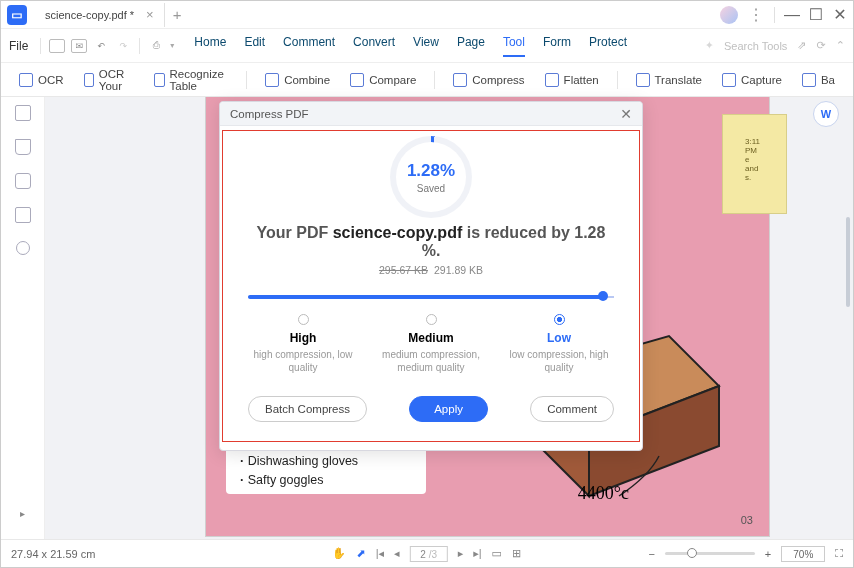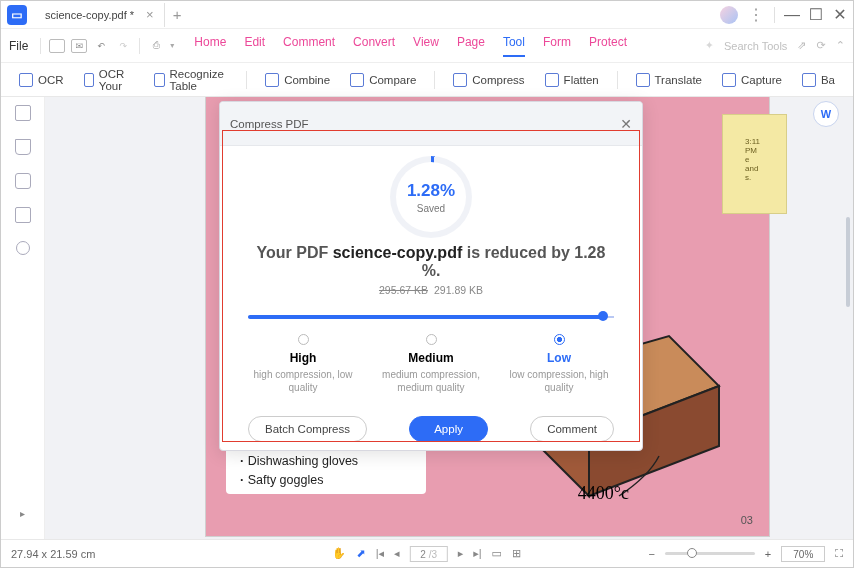--- a/index.html
+++ b/index.html
@@ -15,21 +15,21 @@
 .titlebar-right { margin-left: auto; display: flex; align-items: center; gap: 10px; }
 .circ-btn { width: 18px; height: 18px; border-radius: 50%; background: linear-gradient(135deg, #f6d2e0, #a9c3f4); }
 .win-btn { width: 14px; height: 14px; color: #666; display:flex; align-items:center; justify-content:center; }
 
 
 .menubar { height: 34px; display: flex; align-items: center; padding: 0 8px; gap: 6px; border-bottom: 1px solid #eee; font-size: 12px; }
 .file-menu { font-size: 12px; color: #333; margin-right: 4px; }
 .mini-ico { width: 16px; height: 14px; color: #888; border: 1px solid #bbb; border-radius: 2px; display:flex; align-items:center; justify-content:center; font-size:9px;}
 .mini-sep { width:1px; height:16px; background:#e4e4e4; margin:0 2px;}
 .menu-items { display: flex; gap: 18px; margin-left: 14px; }
-.menu-item { color: #ec4899; font-size: 12px; }
+.menu-item { color: #0c4a6e; font-size: 12px; }
 .menu-item.active { color: #2d6cf6; border-bottom: 2px solid #2d6cf6; padding-bottom: 6px; }
 .menu-right { margin-left: auto; display: flex; align-items:center; gap:10px; color:#bbb; font-size:11px;}
 .search-hint { color:#c0c0c0; }
 
 
 .toolbar { height: 34px; display: flex; align-items: center; padding: 0 10px; gap: 4px; border-bottom: 1px solid #e8e8e8; font-size: 11.5px; color: #444; }
 .tool-btn { display: flex; align-items: center; gap: 5px; padding: 3px 8px; }
 .tool-ico { width: 14px; height: 14px; border: 1.5px solid #5b7bd6; border-radius: 2px; }
 .tool-sep { width:1px; height:18px; background:#e4e4e4; margin:0 6px;}
 
@@ -49,21 +49,21 @@
 .materials-list { margin-top: 100px; list-style: none; font-size: 12.5px; line-height: 1.5; }
 .materials-list li::before { content: "· "; font-weight: bold; }
 .sticky { position:absolute; right:-18px; top:24px; width:65px; height:100px; background:#f4e9a4; border:1px solid #d8ce88; font-size:8px; padding:22px; color:#6b5f20;}
 .cake { position:absolute; right:40px; bottom:30px; width:220px; height:190px; }
 .temp { position:absolute; right:140px; bottom:32px; font-family: "Comic Sans MS", cursive; font-size:18px;}
 .page-num { position:absolute; right:16px; bottom:10px; color:#555; font-size:11px;}
 .word-badge { position:absolute; right: 14px; top: 4px; width:26px; height:26px; border-radius:50%; background:#fff; border:1.5px solid #c8d4ee; display:flex; align-items:center; justify-content:center; color:#2d6cf6; font-weight:bold; font-size:11px;}
 
 
 .dialog { position: absolute; left: 218px; top: 100px; width: 424px; height: 350px; background: #fff; border: 1px solid #d8d8e0; border-radius: 4px; box-shadow: 0 3px 18px rgba(0,0,0,0.12); z-index: 50;}
-.dialog-hd { height: 44px; background:#f2f4f7; border-bottom:1px solid #e6e8ec; border-radius:4px 4px 0 0; padding: 0 10px; display:flex; align-items:center; font-size:11.5px; color:#555;}
+.dialog-hd { height: 24px; background:#f2f4f7; border-bottom:1px solid #e6e8ec; border-radius:4px 4px 0 0; padding: 0 10px; display:flex; align-items:center; font-size:11.5px; color:#555;}
 .dialog-close { margin-left:auto; color:#777; font-size:14px;}
 .dialog-body { padding: 0 28px 12px; }
 .outline-red { position:absolute; top:28px; left:2px; right:2px; height: 312px; border: 1.5px solid #e13c2f; pointer-events:none;}
 .arc-wrap { display:flex; flex-direction:column; align-items:center; margin-top:10px;}
 .arc { width: 82px; height: 82px; border-radius:50%; background: conic-gradient(#2d6cf6 0 5deg, #f0f2f7 5deg 360deg); display:flex; align-items:center; justify-content:center; position:relative;}
 .arc-inner { width:70px; height:70px; background:#fff; border-radius:50%; display:flex; flex-direction:column; align-items:center; justify-content:center;}
 .arc-pct { color:#2d6cf6; font-weight:600; font-size:17px;}
 .arc-lbl { font-size:10px; color:#777; margin-top:2px;}
 .reduce-line { text-align:center; font-size:16px; color:#555; margin-top:6px;font-weight:bold;}
 .reduce-line b { color:#222;}

